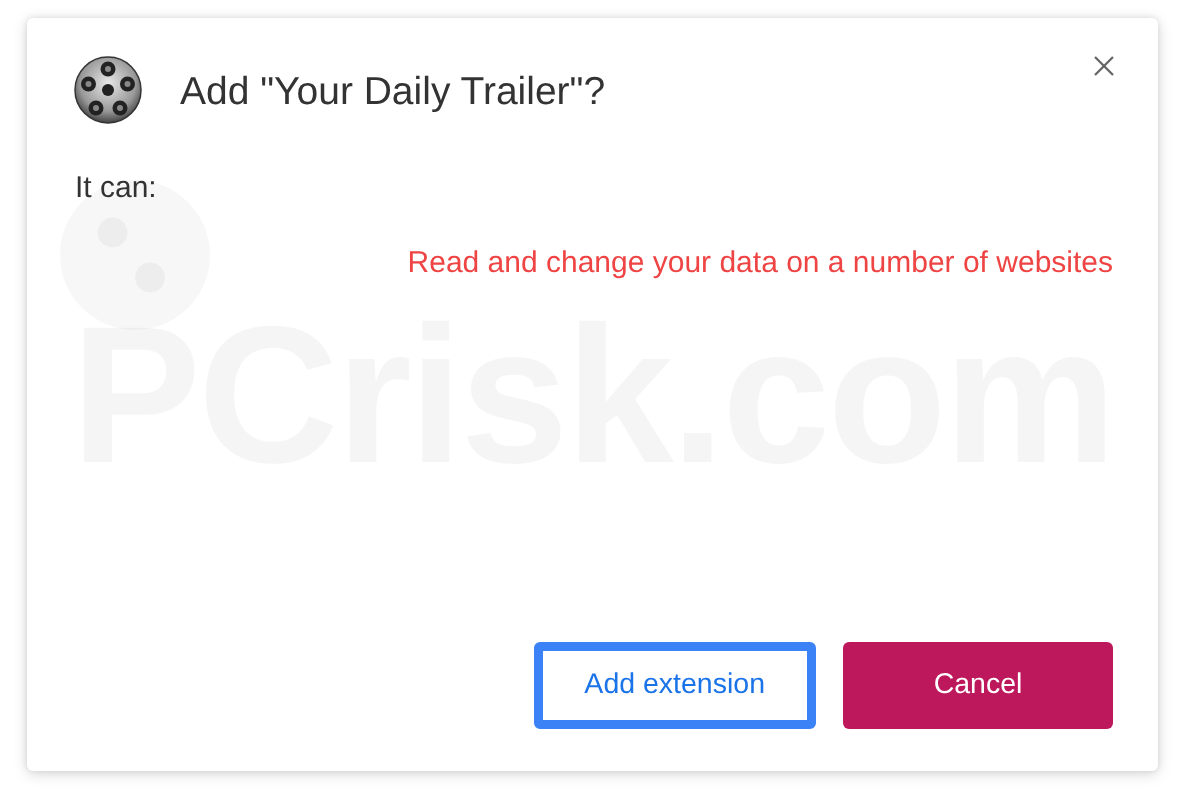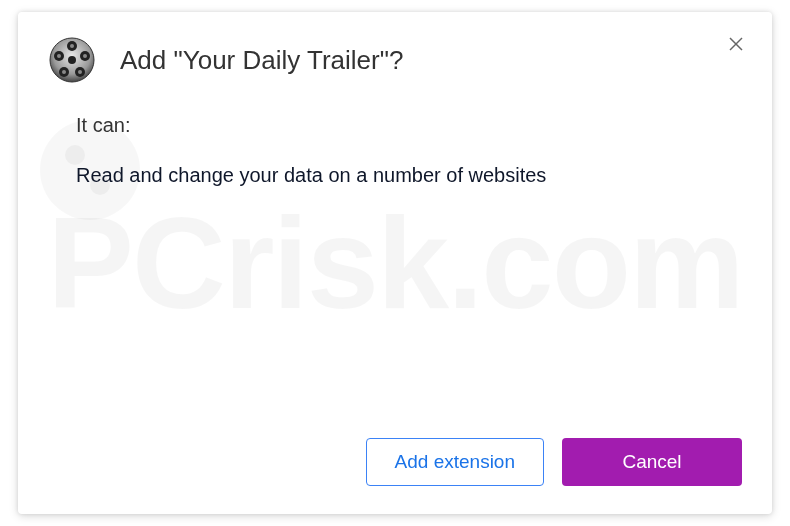--- a/index.html
+++ b/index.html
@@ -100,32 +100,32 @@
       align-items: center;
       justify-content: center;
     }
     .close-btn svg {
       width: 18px;
       height: 18px;
     }
     .body {
       flex: 1;
       padding-left: 2px;
-      margin-left: 26px;
     }
     .intro {
       font-size: 20px;
       color: #333;
       margin-bottom: 24px;
     }
     .perm {
       font-size: 20px;
-      color: #0f172a;
+      color: #ef4444;
       margin-bottom: 24px;
       line-height: 1.4;
+      text-align: right;
     }
     .show-details {
       font-size: 20px;
       color: #1a73e8;
       cursor: pointer;
       margin-bottom: 28px;
       display: inline-block;
     }
     .footer {
       display: flex;
@@ -137,24 +137,24 @@
       padding: 12px 28px;
       font-size: 19px;
       border-radius: 4px;
       cursor: pointer;
       font-weight: 500;
       border: none;
     }
     .btn-add {
       background: #fff;
       color: #1a73e8;
-      border: 1px solid #3b82f6;
+      border: 6px solid #3b82f6;
     }
     .btn-cancel {
-      background: #a21caf;
+      background: #be185d;
       color: #fff;
       min-width: 180px;
     }
   </style>
 </head>
 <body>
 
 <div class="watermark-icon"></div>
 <div class="watermark">PCrisk.com</div>
 

